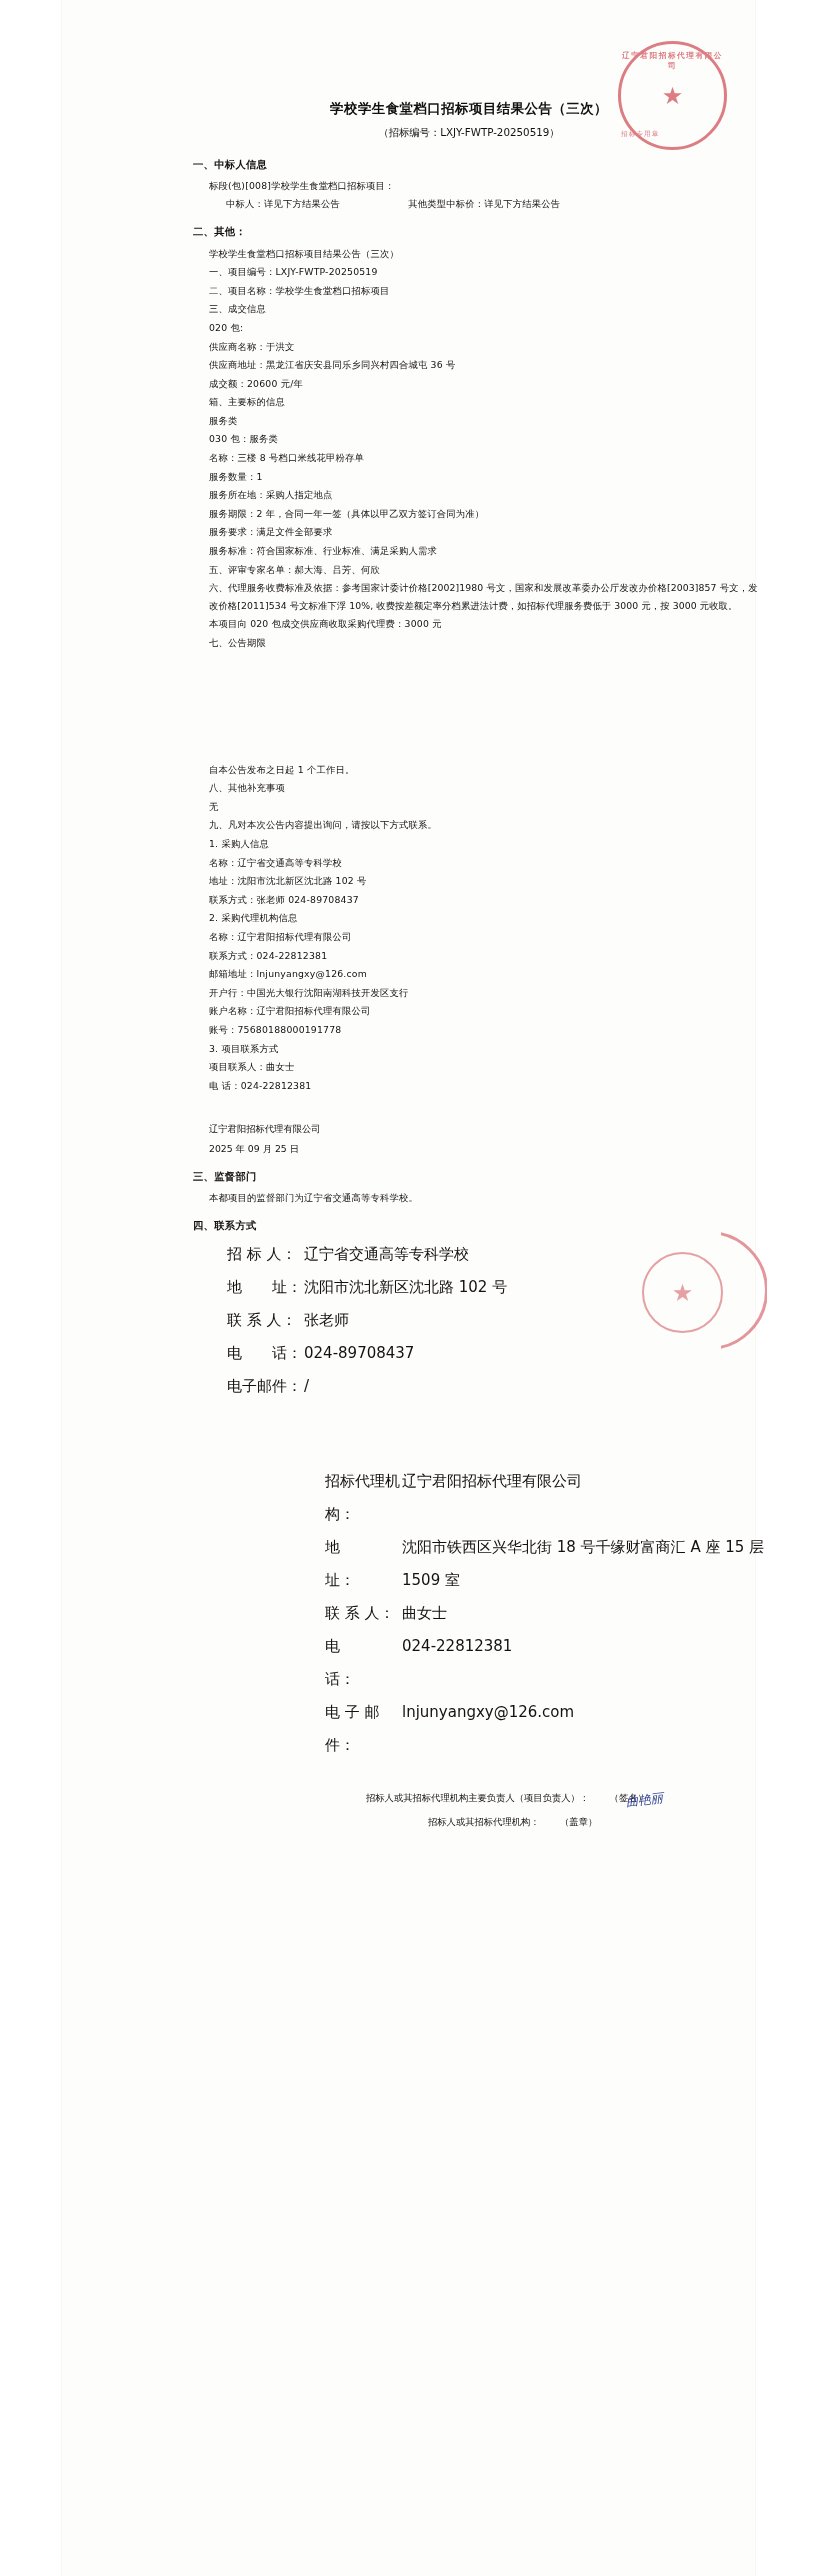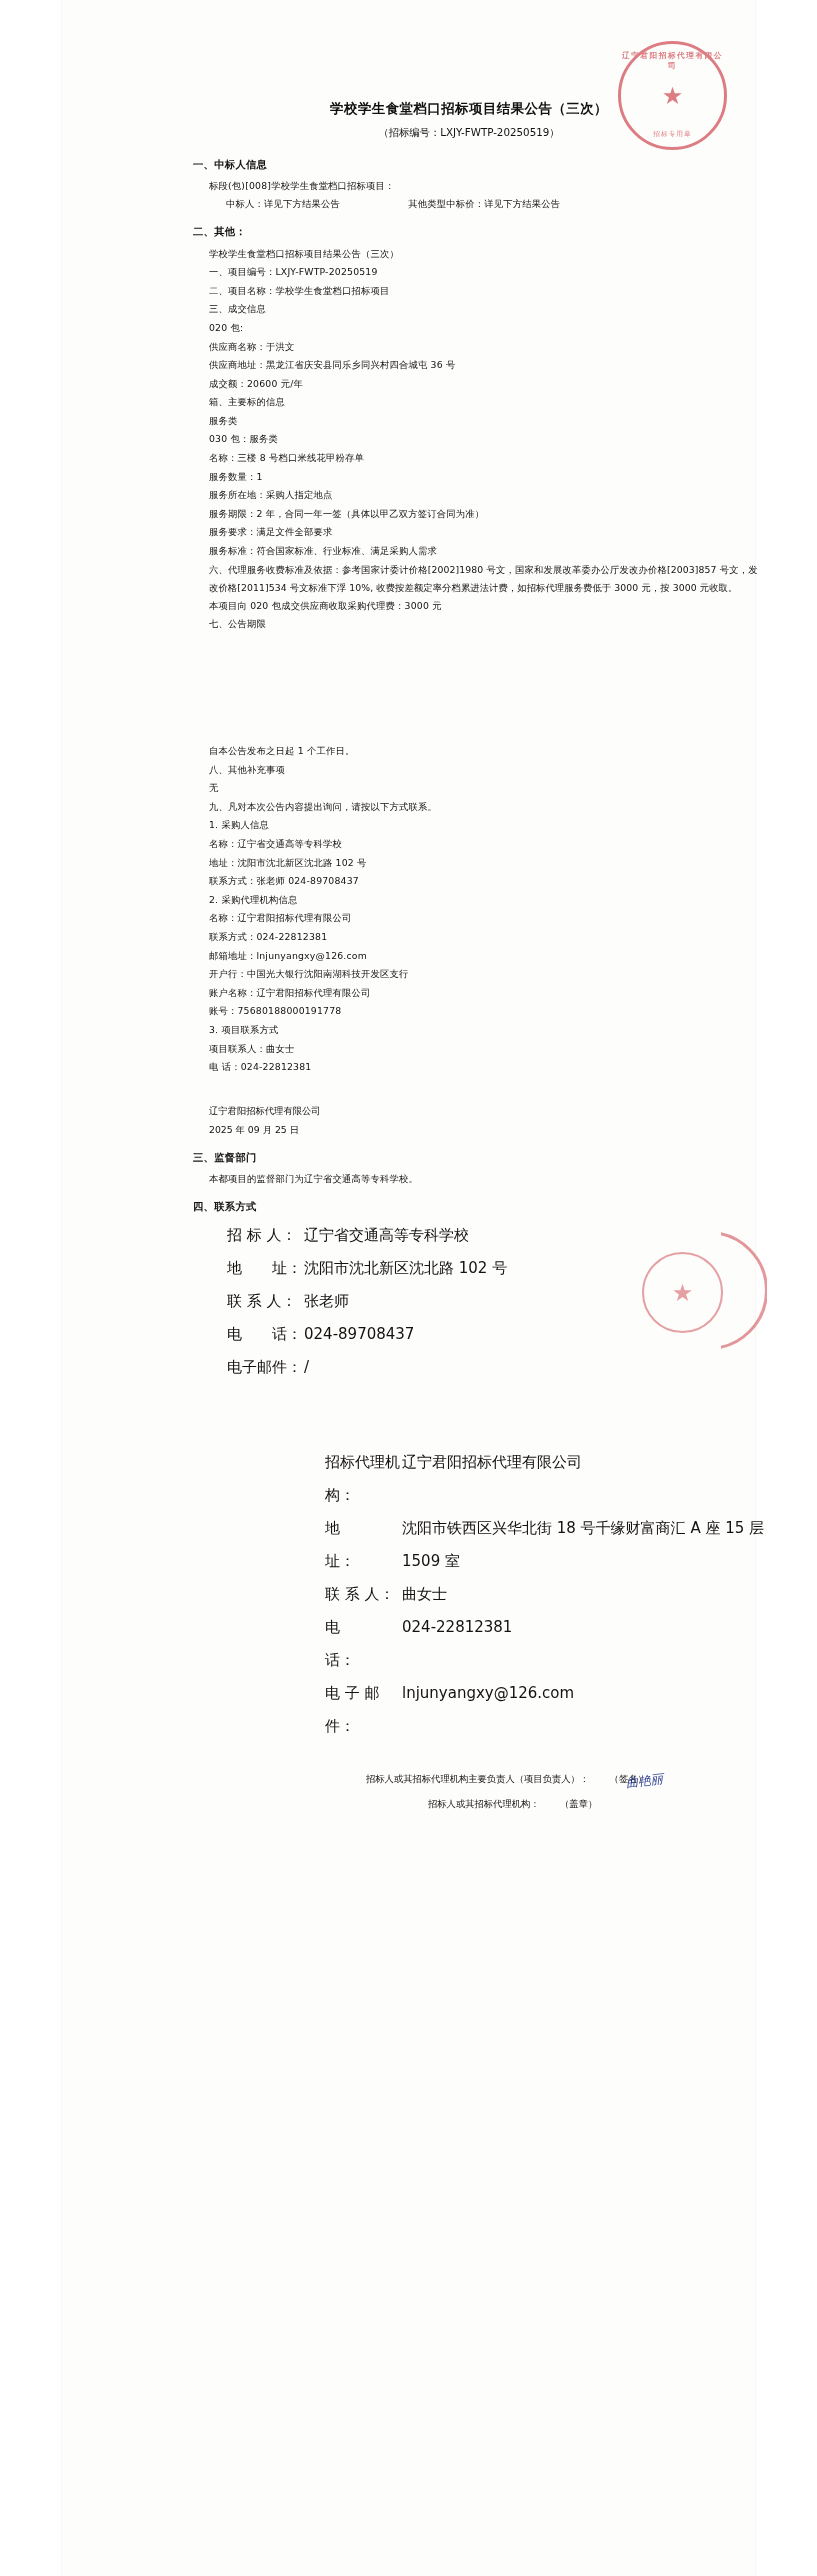--- a/index.html
+++ b/index.html
@@ -140,21 +140,20 @@
     top: 7.2px;
     text-align: center;
     font-size: 7.7px;
     letter-spacing: 1.5px;
     font-weight: bold;
   }
   .seal .arc2 {
     position: absolute;
     left: 0; right: 0;
     bottom: 8.2px;
-    text-align: center;
     font-size: 6.7px;
     letter-spacing: 1px;
   }
   .seal-1 { left: 556px; top: 41px; width: 103px; height: 103px; }
   .seal-2 { left: 580px; top: 1252px; width: 77px; height: 77px; border-width: 2.6px; opacity: 0.45;}
 
   .halfseal {
     position: absolute;
     overflow: hidden;
     pointer-events: none;
@@ -216,20 +215,21 @@
       <div class="line">成交额：20600 元/年</div>
       <div class="line">箱、主要标的信息</div>
       <div class="line">服务类</div>
       <div class="line">030 包：服务类</div>
       <div class="line">名称：三楼 8 号档口米线花甲粉存单</div>
       <div class="line">服务数量：1</div>
       <div class="line">服务所在地：采购人指定地点</div>
       <div class="line">服务期限：2 年，合同一年一签（具体以甲乙双方签订合同为准）</div>
       <div class="line">服务要求：满足文件全部要求</div>
       <div class="line">服务标准：符合国家标准、行业标准、满足采购人需求</div>
+      <div class="line">五、评审专家名单：郝大海、吕芳、何欣</div>
       <div class="para">六、代理服务收费标准及依据：参考国家计委计价格[2002]1980 号文，国家和发展改革委办公厅发改办价格[2003]857 号文，发改价格[2011]534 号文标准下浮 10%, 收费按差额定率分档累进法计费，如招标代理服务费低于 3000 元，按 3000 元收取。</div>
       <div class="line">本项目向 020 包成交供应商收取采购代理费：3000 元</div>
       <div class="line">七、公告期限</div>
 
       <div class="gap-xl"></div>
 
       <div class="line">自本公告发布之日起 1 个工作日。</div>
       <div class="line">八、其他补充事项</div>
       <div class="line">无</div>
       <div class="line">九、凡对本次公告内容提出询问，请按以下方式联系。</div>

